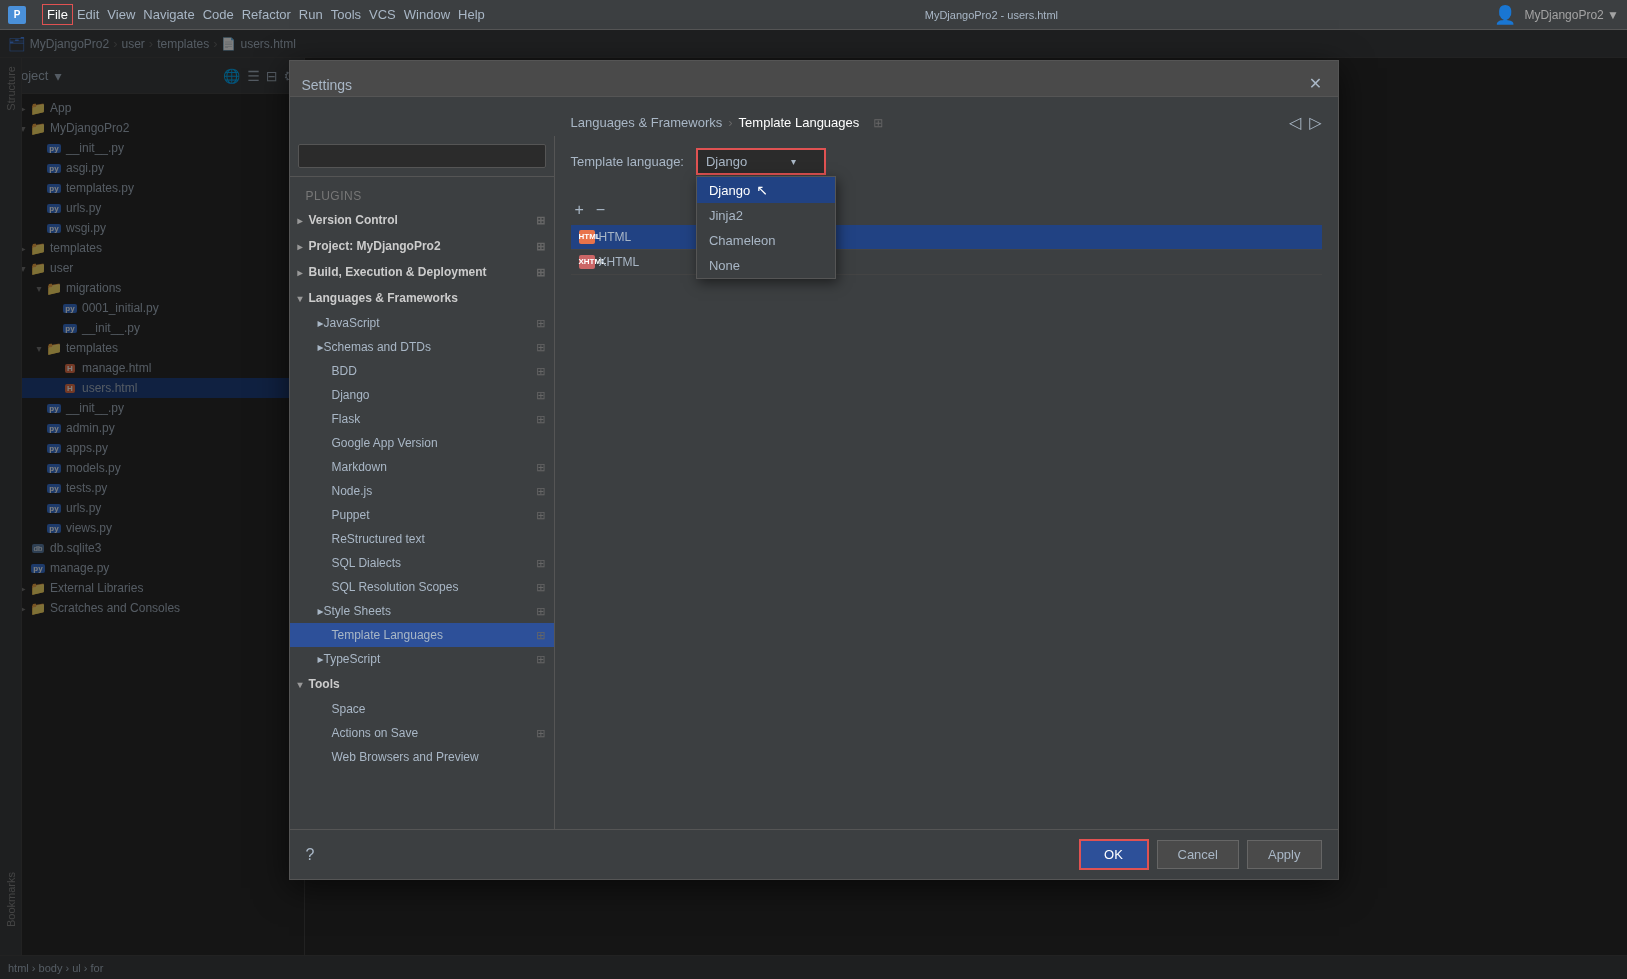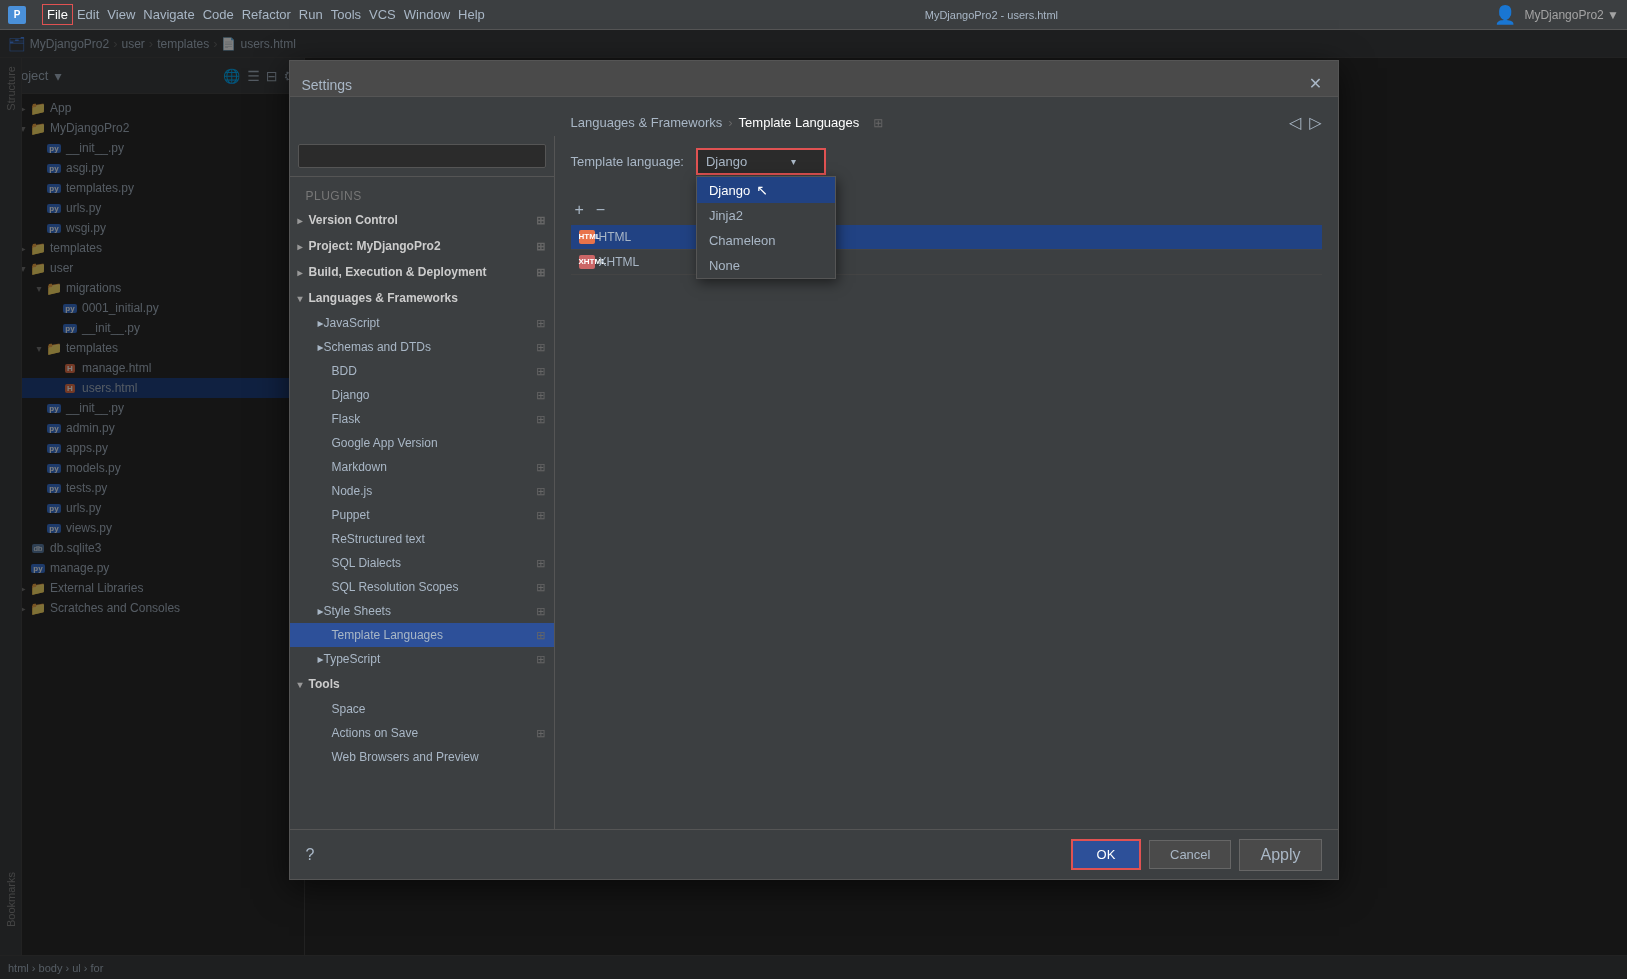--- a/index.html
+++ b/index.html
@@ -337,21 +337,21 @@
       padding: 6px 20px;
       font-size: 13px;
       cursor: pointer;
       min-width: 70px;
     }
     .btn-apply {
       background: #4a4a4a;
       border: 1px solid #666;
       color: #a9b7c6;
       padding: 6px 20px;
-      font-size: 16px;
+      font-size: 13px;
       cursor: pointer;
       min-width: 70px;
     }
     .btn-help {
       background: none; border: none;
       color: #a9b7c6; font-size: 16px; cursor: pointer;
       margin-right: auto;
     }
   </style>
 </head>

